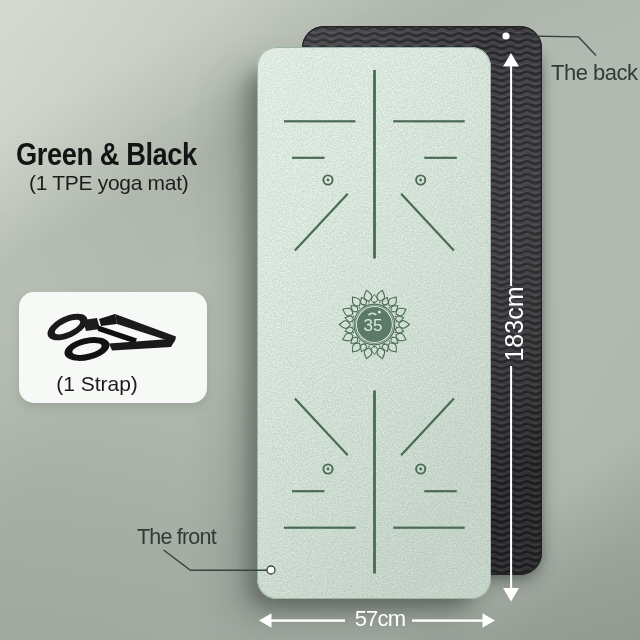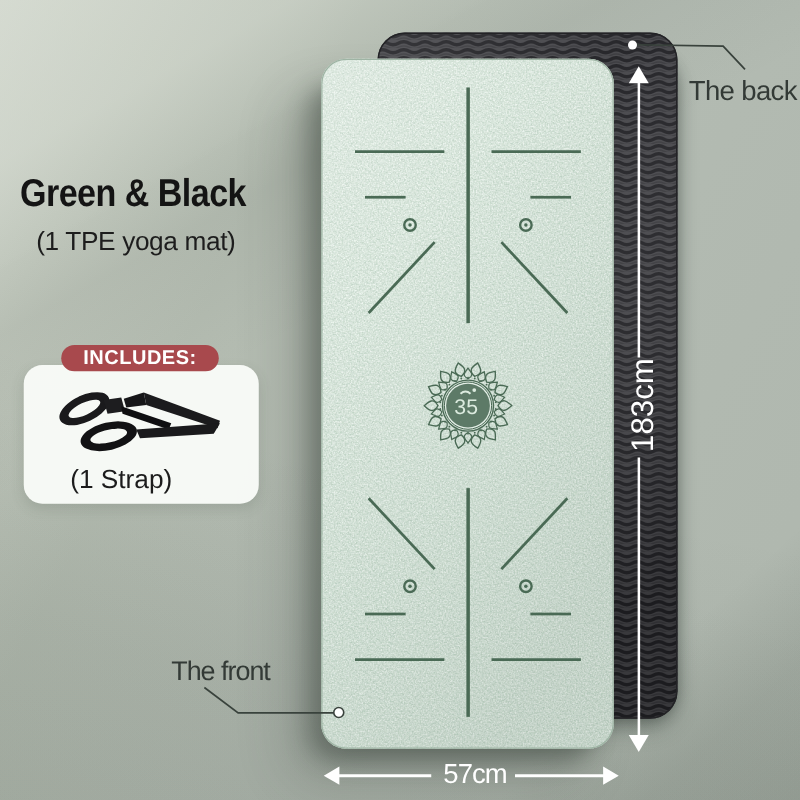--- a/index.html
+++ b/index.html
@@ -207,25 +207,24 @@
 <g fill="#ffffff">
 <rect x="269" y="619.4" width="76" height="2.4"></rect>
 <rect x="412" y="619.4" width="74" height="2.4"></rect>
 <path d="M259,620.5 l12.5,-7.3 v14.6 z"></path>
 <path d="M495,620.5 l-12.5,-7.3 v14.6 z"></path>
 </g>
 </svg>
 
 <div class="abs" style="left:16px;top:137px;font-size:31px;font-weight:bold;color:#141414;letter-spacing:-0.5px;white-space:nowrap;transform:scaleX(0.88);transform-origin:0 0;">Green &amp; Black</div>
 
-<div class="abs" style="left:29px;top:182px;font-size:21px;color:#1d1d1d;letter-spacing:-0.3px;white-space:nowrap;">(1 TPE yoga mat)</div>
+<div class="abs" style="left:29px;top:171px;font-size:21px;color:#1d1d1d;letter-spacing:-0.3px;white-space:nowrap;">(1 TPE yoga mat)</div>
 
 <div class="abs" style="left:19px;top:292px;width:188px;height:111px;background:rgba(250,252,249,0.95);border-radius:15px;box-shadow:0 4px 10px rgba(60,72,64,0.16);"></div>
 
-<div class="abs" style="left:49px;top:276px;width:126px;height:21px;background:#a8494d;border-radius:10.5px;color:#ffffff;font-size:16px;font-weight:bold;text-align:center;line-height:21.5px;letter-spacing:0.4px;">INCLUDES:</div>
 
 <svg class="abs" style="left:35px;top:300px" width="160" height="75" viewBox="0 0 160 75">
 <g>
 <g transform="rotate(-25 32.5 27)">
           <path fill-rule="evenodd" d="M32.5,16.3 a21.5,10.7 0 1 0 0.01,0 Z M32.5,22.2 a13.8,4.9 0 1 1 -0.01,0 Z" fill="#1a1a1c"></path>
         </g>
 <g transform="rotate(-13 52 49)">
           <path fill-rule="evenodd" d="M52,38 a23,11 0 1 0 0.01,0 Z M52,43.8 a15,5.1 0 1 1 -0.01,0 Z" fill="#121214"></path>
         </g>
 <path d="M48,20 L62,18 L65,29 L51,31 Z" fill="#1d1d1f"></path>

